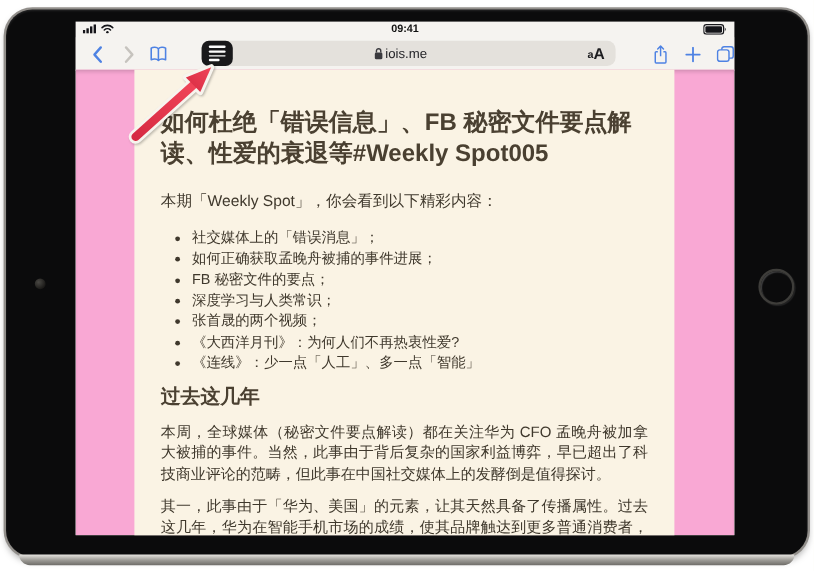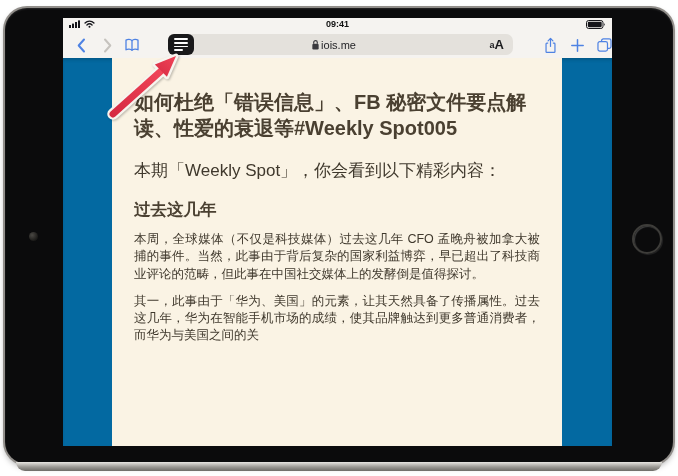--- a/index.html
+++ b/index.html
@@ -34,27 +34,27 @@
   .reader-btn i{display:block;height:1.6px;background:#fdfdfd;border-radius:1px;}
   .reader-btn i:nth-child(1),.reader-btn i:nth-child(2),.reader-btn i:nth-child(3){width:14px;}
   .reader-btn i:nth-child(4){width:9px;}
   .addr-center{position:absolute;left:26px;right:40px;top:0;height:100%;display:flex;align-items:center;justify-content:center;gap:1px;}
   .addr-domain{font-size:11px;color:#242428;}
   .text-size{position:absolute;right:9px;top:0;height:100%;display:flex;align-items:center;color:#1c1c1f;cursor:pointer;}
   .text-size .sm{font-size:9px;font-weight:600;}
   .text-size .lg{font-size:13px;font-weight:600;}
 
   
-  .content{position:absolute;left:0;top:40px;width:100%;height:388px;background:#0369a1;
+  .content{position:absolute;left:0;top:40px;width:100%;height:388px;background:#f9a8d4;
            box-shadow:inset 0 3px 4px -2px rgba(0,0,0,.22);}
   .column{position:absolute;left:49px;top:0;width:450px;min-height:100%;background:#faf3e4;
           padding:31px 22px 0;box-sizing:border-box;}
   .a-title{margin:0;font-size:20px;line-height:1.3;font-weight:700;color:#4a4031;}
   .a-byline{margin-top:6px;font-size:11px;color:#97896d;}
-  .a-intro{margin-top:18px;font-size:17px;color:#3f382c;}
+  .a-intro{margin-top:18px;font-size:13px;color:#3f382c;}
   .a-list{margin:10px 0 0;padding:0 0 0 26px;}
   .a-list li{font-size:12px;line-height:1.36;color:#3f382c;margin:1px 0;}
   .a-h2{margin:10px 0 0;font-size:16.5px;font-weight:700;color:#4a4031;}
   .a-p{margin:10px 0 0;font-size:12.5px;line-height:1.38;color:#3f382c;text-align:justify;}
 
   
   .arrow-svg{position:absolute;left:0;top:0;pointer-events:none;filter:drop-shadow(1px 1px 1px rgba(0,0,0,.25));}
 
   svg{display:block;}
 </style>
@@ -168,22 +168,31 @@
             <rect x="1" y="3.8" width="10.2" height="10.2" rx="2" fill="#f5f3f0" stroke="#4e82e3" stroke-width="1.3"></rect>
           </svg>
         </span>
       </div>
     </div>
 
     <div class="content">
       <div class="column">
         <h1 class="a-title">如何杜绝「错误信息」、FB 秘密文件要点解读、性爱的衰退等#Weekly Spot005</h1>
         <p class="a-intro">本期「Weekly Spot」，你会看到以下精彩内容：</p>
+        <ul class="a-list">
+          <li>社交媒体上的「错误消息」；</li>
+          <li>如何正确获取孟晚舟被捕的事件进展；</li>
+          <li>FB 秘密文件的要点；</li>
+          <li>深度学习与人类常识；</li>
+          <li>张首晟的两个视频；</li>
+          <li>《大西洋月刊》：为何人们不再热衷性爱?</li>
+          <li>《连线》：少一点「人工」、多一点「智能」</li>
+        </ul>
         <h2 class="a-h2">过去这几年</h2>
-        <p class="a-p">本周，全球媒体（不仅是科技媒体）过去这几年 CFO 孟晚舟被加拿大被捕的事件。当然，此事由于背后复杂的国家利益博弈，早已超出了科技商业评论的范畴，但此事在中国社交媒体上的发酵倒是值得探讨。</p>
+        <p class="a-p">本周，全球媒体（秘密文件要点解读）都在关注华为 CFO 孟晚舟被加拿大被捕的事件。当然，此事由于背后复杂的国家利益博弈，早已超出了科技商业评论的范畴，但此事在中国社交媒体上的发酵倒是值得探讨。</p>
         <p class="a-p">其一，此事由于「华为、美国」的元素，让其天然具备了传播属性。过去这几年，华为在智能手机市场的成绩，使其品牌触达到更多普通消费者，而华为与美国之间的关</p>
       </div>
     </div>
   </div>
 
   <svg class="arrow-svg" width="678" height="476" viewBox="0 0 678 476">
     <defs>
       <linearGradient id="arrowGrad" x1="0" y1="1" x2="1" y2="0">
         <stop offset="0" stop-color="#d62a42"></stop>
         <stop offset="1" stop-color="#f04458"></stop>

